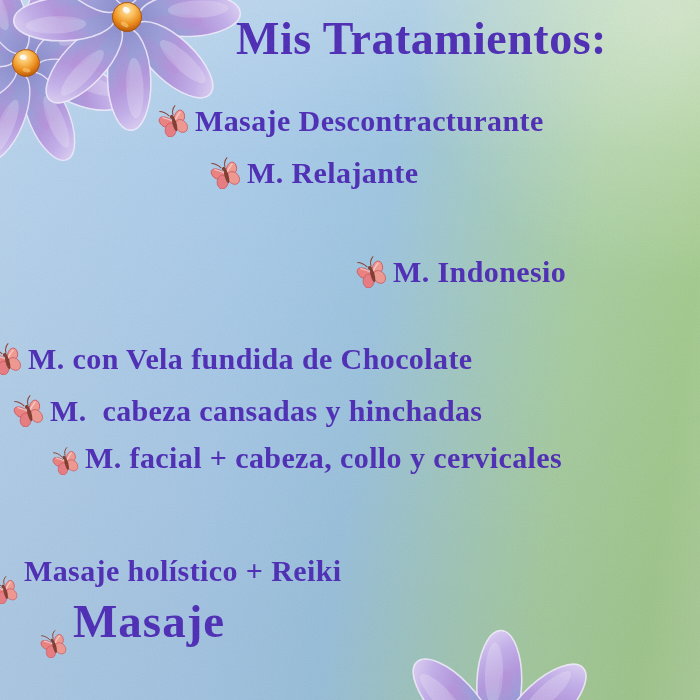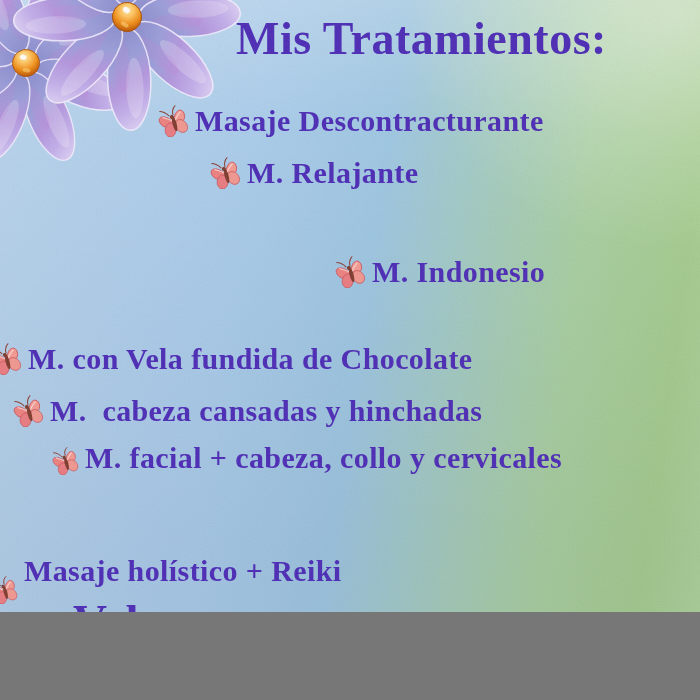--- a/index.html
+++ b/index.html
@@ -1,18 +1,18 @@
 <!DOCTYPE html>
 <html><head>
 <meta charset="utf-8">
 <style>
   html,body{margin:0;padding:0;background:#777;}
   .poster{
     position:relative;
-    width:700px;height:612px;
+    width:700px;height:700px;
     overflow:hidden;
     font-family:"Liberation Serif","DejaVu Serif",serif;
     background:
       radial-gradient(ellipse at 96% 2%, rgba(255,255,255,.38), rgba(255,255,255,0) 28%),
       linear-gradient(180deg, rgba(255,255,255,.20) 0%, rgba(255,255,255,0) 22%, rgba(0,10,40,.05) 90%),
       linear-gradient(98deg, #b7d2ec 0%, #a8cbea 35%, #9dc6e2 52%, #a3cbbd 66%, #a8cfa0 78%, #a4cc8d 92%, #aed29a 100%);
   }
   .deco-layer{position:absolute;left:0;top:0;width:700px;height:700px;pointer-events:none;}
   .noise{position:absolute;left:0;top:0;width:700px;height:700px;opacity:.12;pointer-events:none;}
   .title{
@@ -27,21 +27,21 @@
   .line .txt{
     font-weight:bold;color:#4a28b4;font-size:30px;letter-spacing:.4px;white-space:pre;
   }
   .bfly{width:32px;height:32px;flex:0 0 auto;}
   .bfly-sm{width:28px;height:28px;}
   .bfly-low{align-self:flex-end;margin-bottom:-16px;}
   .bfly-low2{align-self:flex-end;margin-bottom:-10px;}
   .l1{left:158px;top:104px;align-items:center;}
   .l2{left:210px;top:156px;}
   .l3{left:308px;top:207px;}
-  .l4{left:335px;top:255px;}
+  .l4{left:356px;top:255px;}
   .l5{left:-9px;top:342px;}
   .l6{left:13px;top:394px;}
   .l7{left:52px;top:441px;align-items:flex-end;}
   .l8{left:-9px;top:554px;}
   .l9{left:40px;top:594px;}
   .l9 .txt{font-size:47px;letter-spacing:1px;}
 </style>
 </head>
 <body>
 
@@ -156,19 +156,19 @@
   <div class="line l8">
     <svg class="bfly bfly-sm bfly-low" viewBox="0 0 32 32">
         <use href="#bflyG"></use>
       </svg>
     <span class="txt">Masaje holístico + Reiki</span>
   </div>
   <div class="line l9">
     <svg class="bfly bfly-sm bfly-low2" viewBox="0 0 32 32">
         <use href="#bflyG"></use>
       </svg>
-    <span class="txt">Vela</span>
+    <span class="txt">Masaje</span>
   </div>
 
   <svg class="noise">
     <rect width="700" height="700" filter="url(#grainF)"></rect>
   </svg>
 </div>
 
 </body></html>

